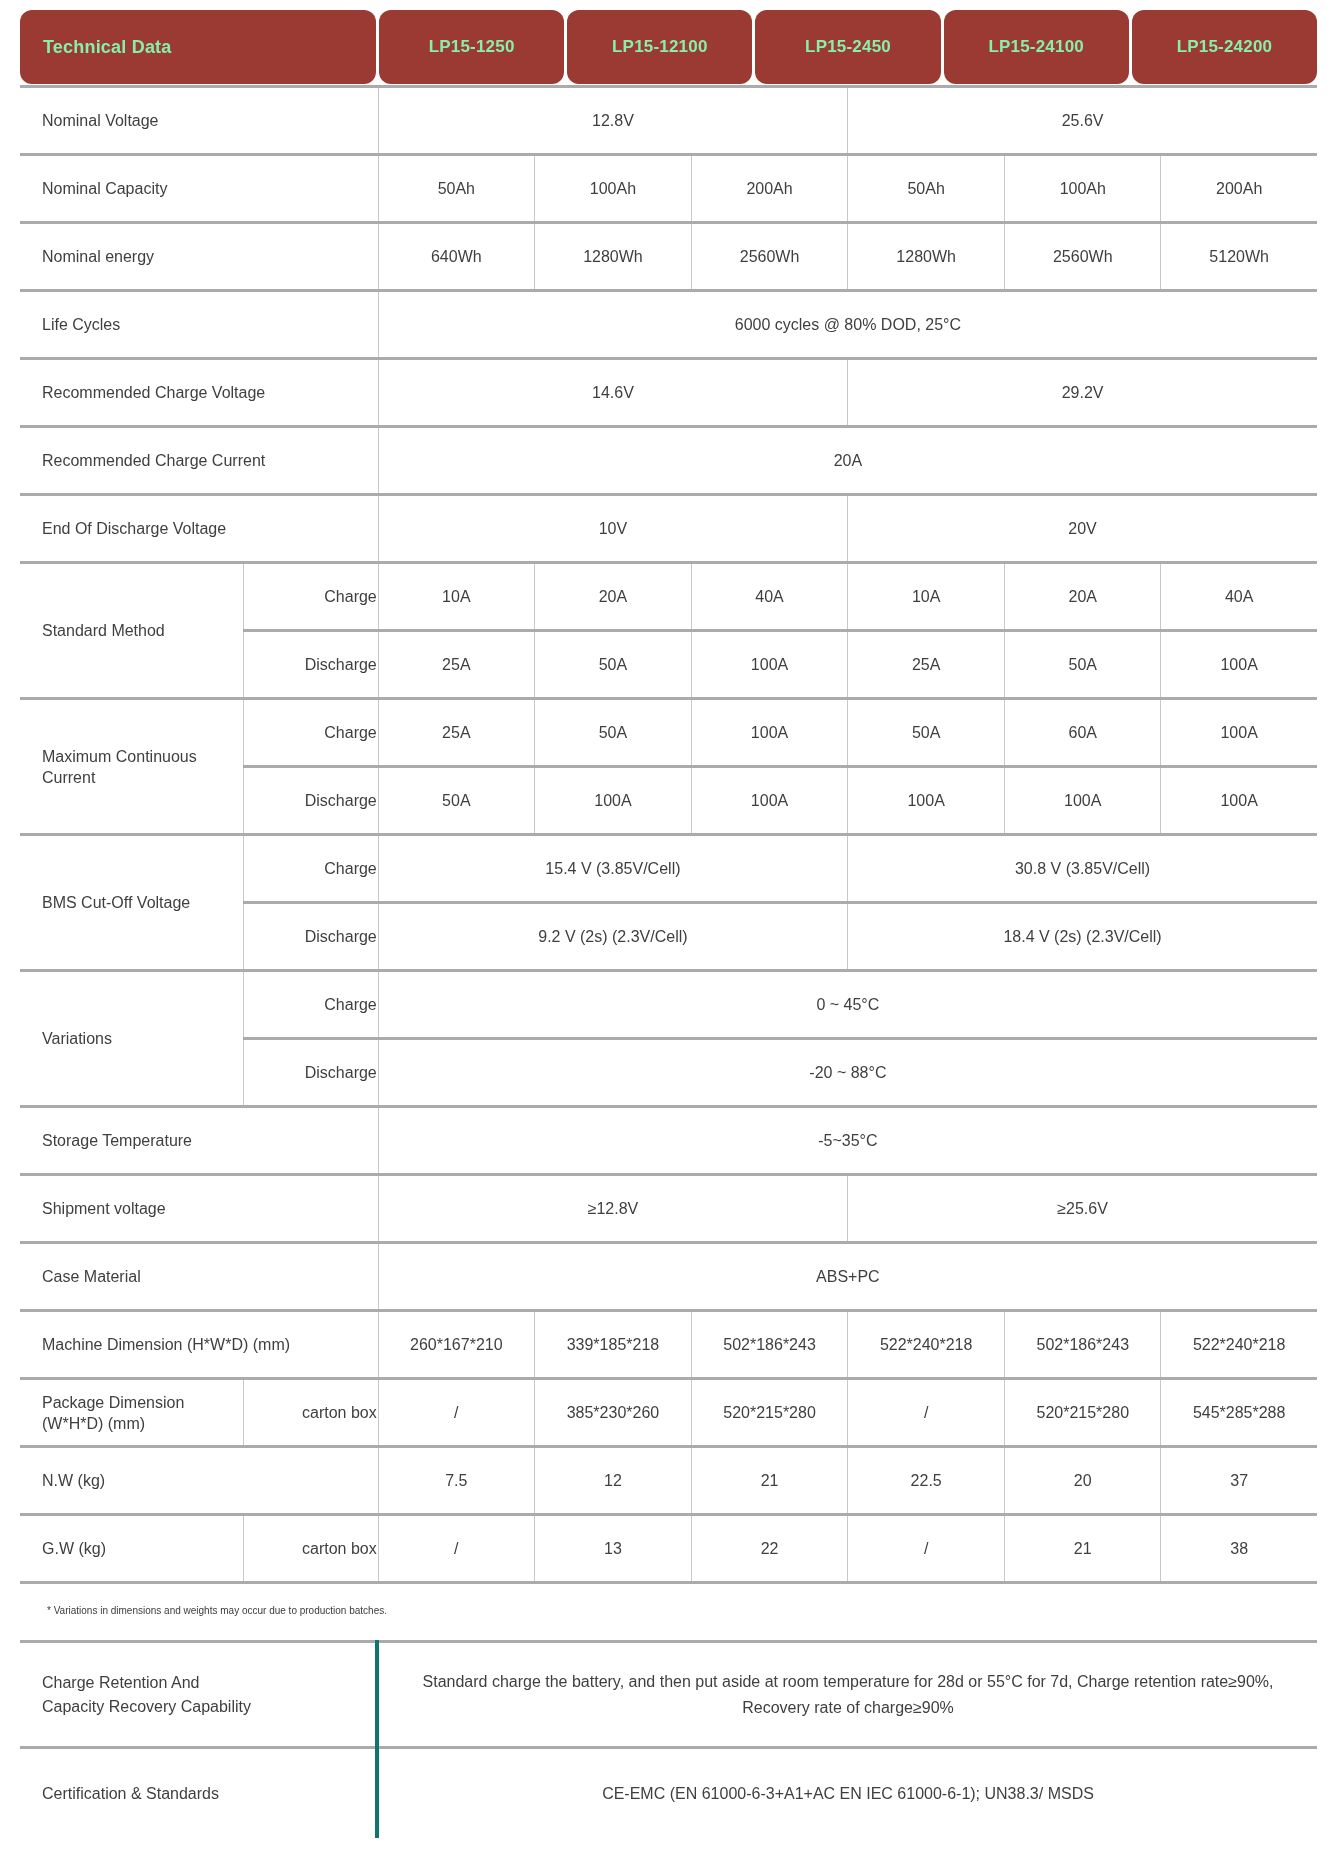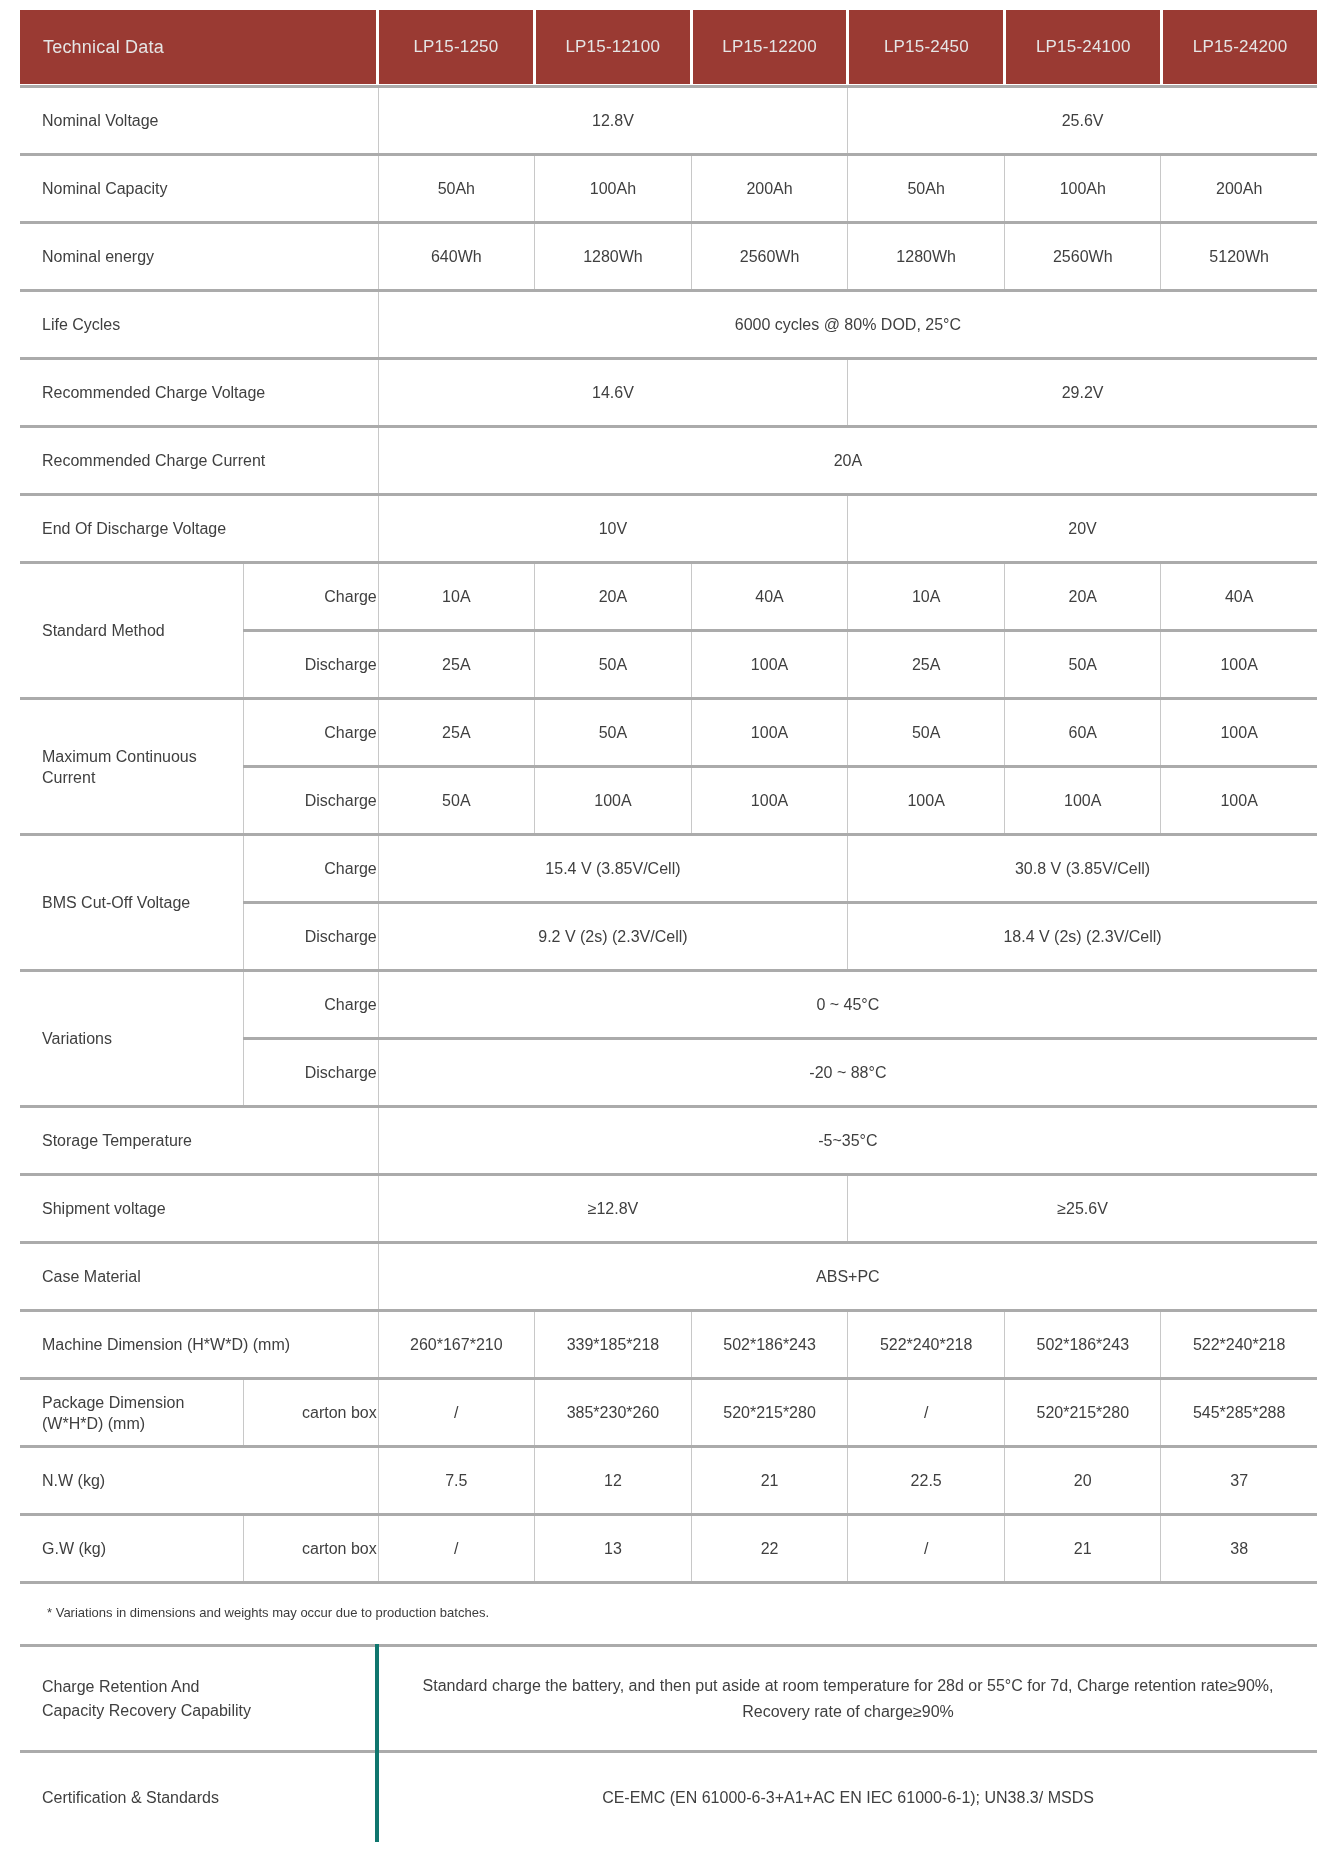--- a/index.html
+++ b/index.html
@@ -4,55 +4,54 @@
 <style>
   html,body{margin:0;padding:0;}
   body{
     width:1338px;height:1866px;overflow:hidden;background:#ffffff;
     font-family:"Liberation Sans",sans-serif;color:#3f3f3f;
   }
   .page{box-sizing:border-box;padding:10px 21px 0 20px;}
   
   .hdr{display:flex;gap:3px;height:74px;margin-bottom:1px;width:1297px;}
   .hcell{
-    background:#9a3a33;color:#e5e5e5;font-size:17px;font-weight:normal;
-    display:flex;align-items:center;justify-content:center;flex:1 1 0;letter-spacing:.2px;
+    background:#9a3a33;color:#86efac;font-size:17px;font-weight:bold;
+    display:flex;align-items:center;justify-content:center;flex:1 1 0;letter-spacing:.2px;border-radius:12px;
   }
   .hcell.hlabel{flex:0 0 356px;justify-content:flex-start;padding-left:23px;box-sizing:border-box;font-size:18px;}
   .hdr-line{height:3px;background:#ababab;width:1297px;}
   
   table{border-collapse:collapse;width:1297px;table-layout:fixed;}
   table.spec td{font-size:16px;border-bottom:3px solid #ababab;height:63px;vertical-align:middle;}
   table.spec td.label{text-align:left;padding-left:22px;border-right:1px solid #c8c8c8;white-space:pre-line;line-height:21px;}
   table.spec td.sub{text-align:right;padding-left:18px;border-right:1px solid #c8c8c8;}
   table.spec td.val{text-align:center;border-right:1px solid #c8c8c8;padding:0 4px;}
   table.spec td.val.last{border-right:none;}
   
-  .footnote{font-size:13px;color:#3c3c3c;margin:21px 0 24px 27px;}
+  .footnote{font-size:10px;color:#3c3c3c;margin:21px 0 24px 27px;}
   
   table.bottom{border-top:3px solid #ababab;}
   table.bottom td{font-size:16px;vertical-align:middle;}
   table.bottom tr.has-border td{border-bottom:3px solid #ababab;}
   table.bottom td.blabel{width:357px;text-align:left;padding-left:22px;border-right:4px solid #0f766e;white-space:pre-line;line-height:24px;box-sizing:border-box;}
   table.bottom td.bval{text-align:center;padding:0 42px;line-height:26px;}
   tr.row-h103 td{height:103px;}
   tr.row-h62 td{height:62px;}
   tr.row-h89 td{height:89px;}
 </style>
 </head>
 <body>
 
 <div class="page">
 
   <div class="hdr">
     <div class="hcell hlabel">Technical Data</div>
 
   <div class="hcell">LP15-1250</div>
       <div class="hcell">LP15-12100</div>
-      <div class="hcell">LP15-12200</div>
       <div class="hcell">LP15-2450</div>
       <div class="hcell">LP15-24100</div>
       <div class="hcell">LP15-24200</div>
     </div>
 
   <div class="hdr-line"></div>
 
   <table class="spec">
     <colgroup>
       <col style="width:223px">

